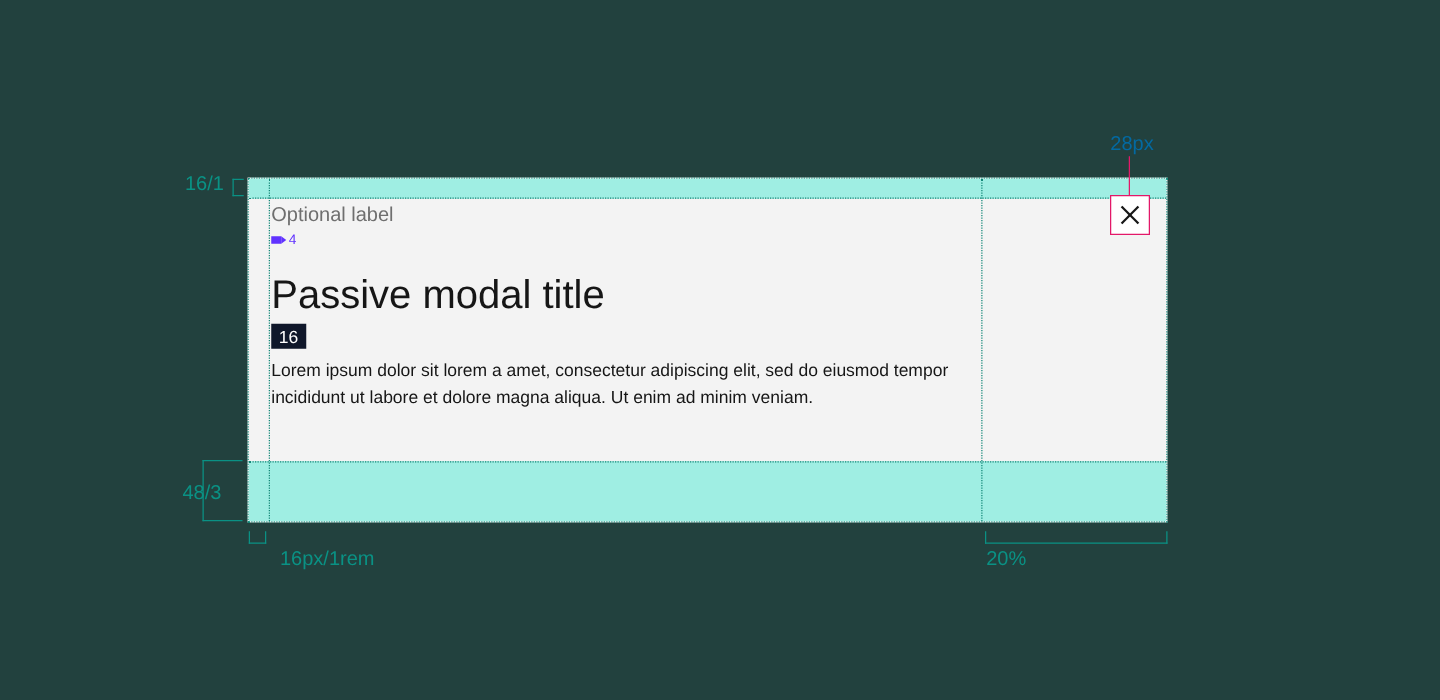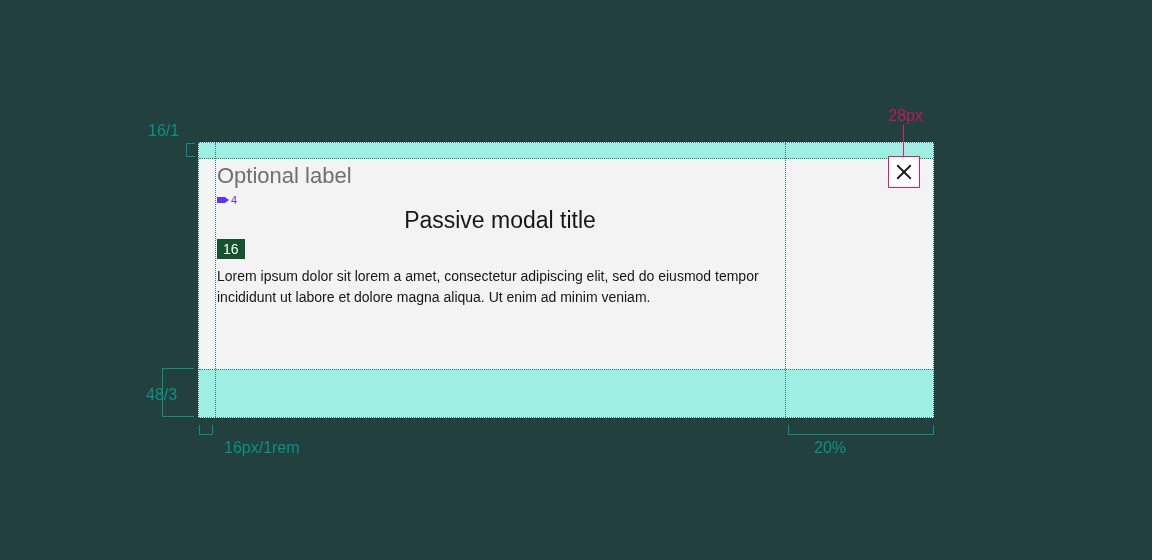--- a/index.html
+++ b/index.html
@@ -68,21 +68,21 @@
       border-left: 1.5px dotted #138778;
     }
     
     .content {
       position: absolute;
       top: 20px;
       left: 18px;
       right: 150px;
     }
     .optional-label {
-      font-size: 22px;
+      font-size: 16px;
       color: #6f6f6f;
       line-height: 1.2;
     }
     .spec-4 {
       display: inline-flex;
       align-items: center;
       margin-top: 2px;
       margin-bottom: 1px;
     }
     .spec-4-marker {
@@ -103,30 +103,29 @@
       border-bottom: 3px solid transparent;
       border-left: 4px solid #6032ff;
     }
     .spec-4-num {
       font-size: 11px;
       color: #6032ff;
       margin-left: 5px;
       font-weight: 400;
     }
     .modal-title {
-      font-size: 23px;
+      font-size: 32px;
       font-weight: 400;
       color: #161616;
       line-height: 1.2;
-      margin-top: 0;
-      text-align: center;
+      margin-top: 16px;
     }
     .spec-16 {
       display: inline-block;
-      background: #14532d;
+      background: #0f172a;
       color: #fff;
       font-size: 14px;
       padding: 2px 6px;
       margin-top: 4px;
       margin-bottom: 6px;
     }
     .body-text {
       font-size: 14px;
       color: #161616;
       line-height: 1.5;
@@ -156,32 +155,32 @@
       right: 29px;
       width: 0;
       height: 31px;
       border-left: 1px solid #e31869;
     }
     .close-label {
       position: absolute;
       top: -36px;
       right: 10px;
       font-size: 16px;
-      color: #be185d;
+      color: #0369a1;
     }
     
     .label-teal {
       position: absolute;
       font-size: 16px;
       color: #0a9184;
     }
     
     .lbl-16-1 {
       left: 148px;
-      top: 122px;
+      top: 139px;
     }
     .bracket-16-1 {
       position: absolute;
       left: 186px;
       top: 143px;
       height: 14px;
       width: 9px;
       border-top: 1.5px solid #0a9184;
       border-bottom: 1.5px solid #0a9184;
       border-left: 1.5px solid #0a9184;
@@ -213,21 +212,21 @@
       left: 199px;
       top: 425px;
       width: 14px;
       height: 10px;
       border-left: 1.5px solid #0a9184;
       border-right: 1.5px solid #0a9184;
       border-bottom: 1.5px solid #0a9184;
     }
     
     .lbl-20pct {
-      left: 814px;
+      left: 789px;
       top: 439px;
     }
     .bracket-20pct {
       position: absolute;
       left: 788px;
       top: 425px;
       width: 146px;
       height: 10px;
       border-left: 1.5px solid #0a9184;
       border-right: 1.5px solid #0a9184;

